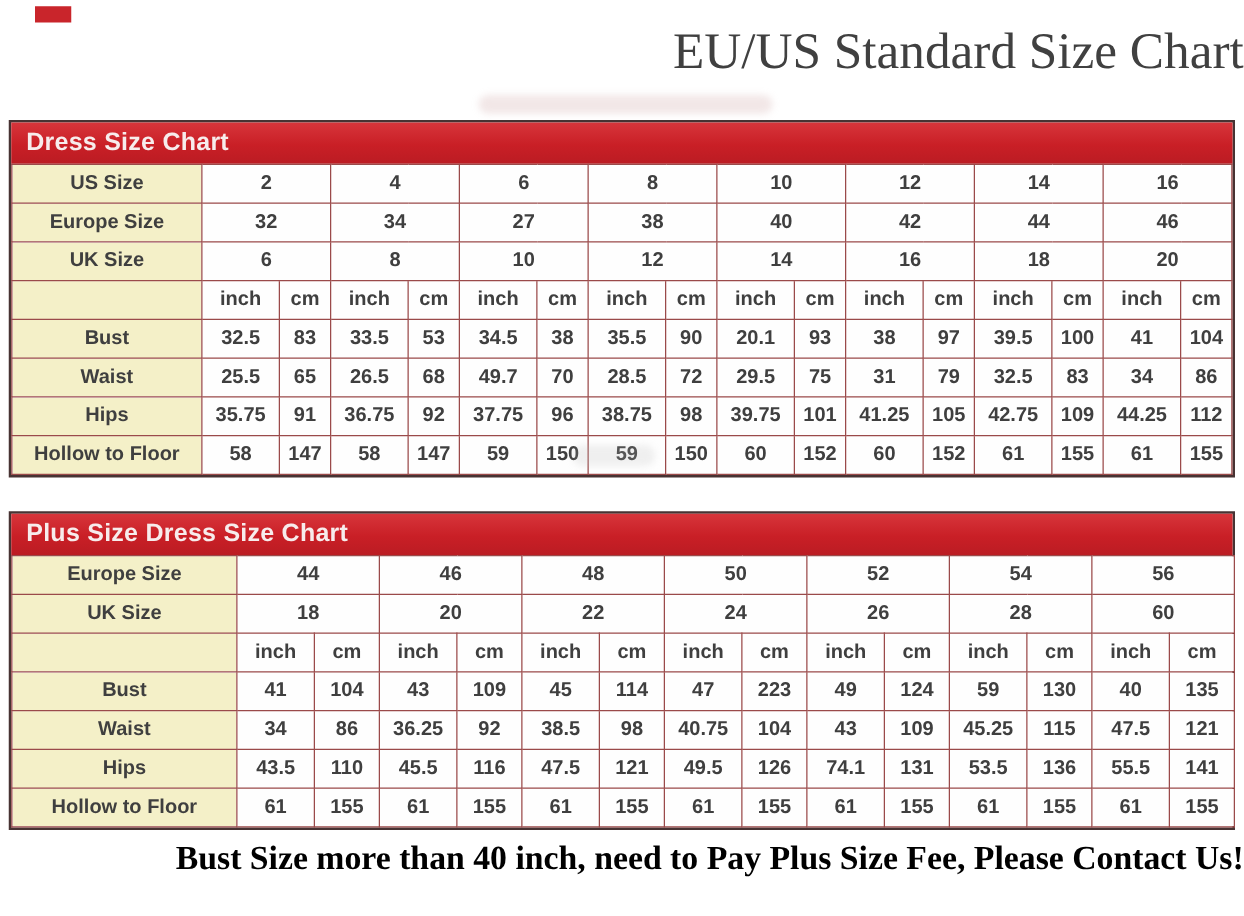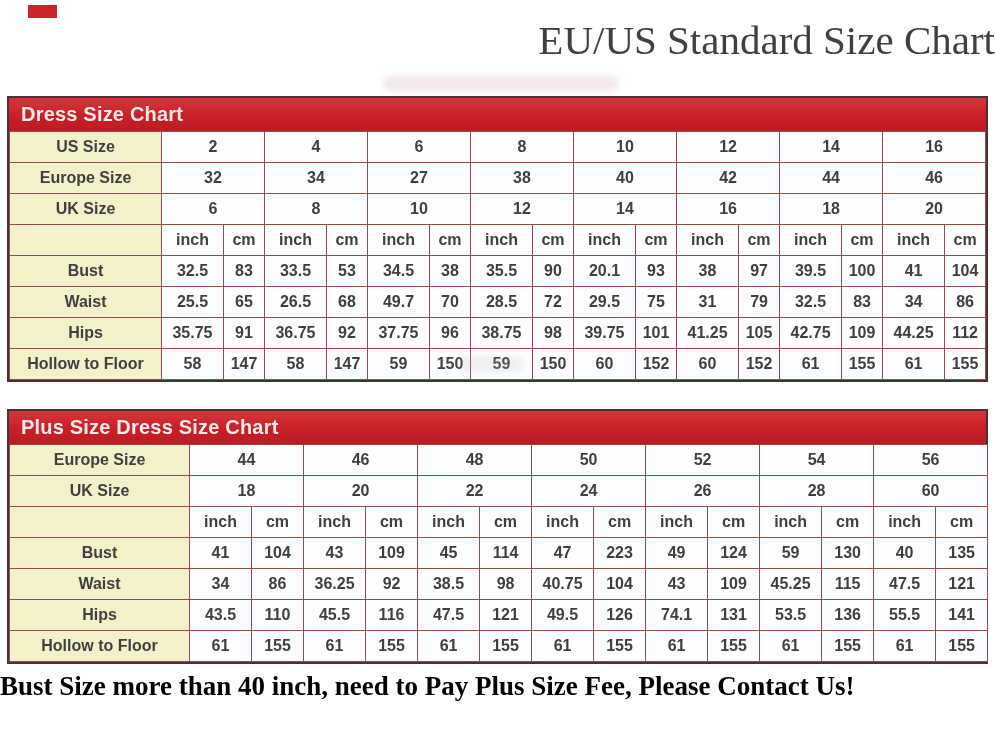--- a/index.html
+++ b/index.html
@@ -69,21 +69,21 @@
     font-size: 16px;
     font-weight: bold;
     color: #3f3f3f;
     overflow: hidden;
     white-space: nowrap;
   }
   td.lbl { background: var(--label-cream, #f4f0c8); }
   td.val { background: #fefefe; }
   .footer {
     margin-top: 7px;
-    text-align: left;
+    text-align: right;
     font-family: "Liberation Serif", serif;
     font-weight: bold;
     font-size: 27px;
     color: #000;
     white-space: nowrap;
   }
 </style>
 </head>
 <body>
 

